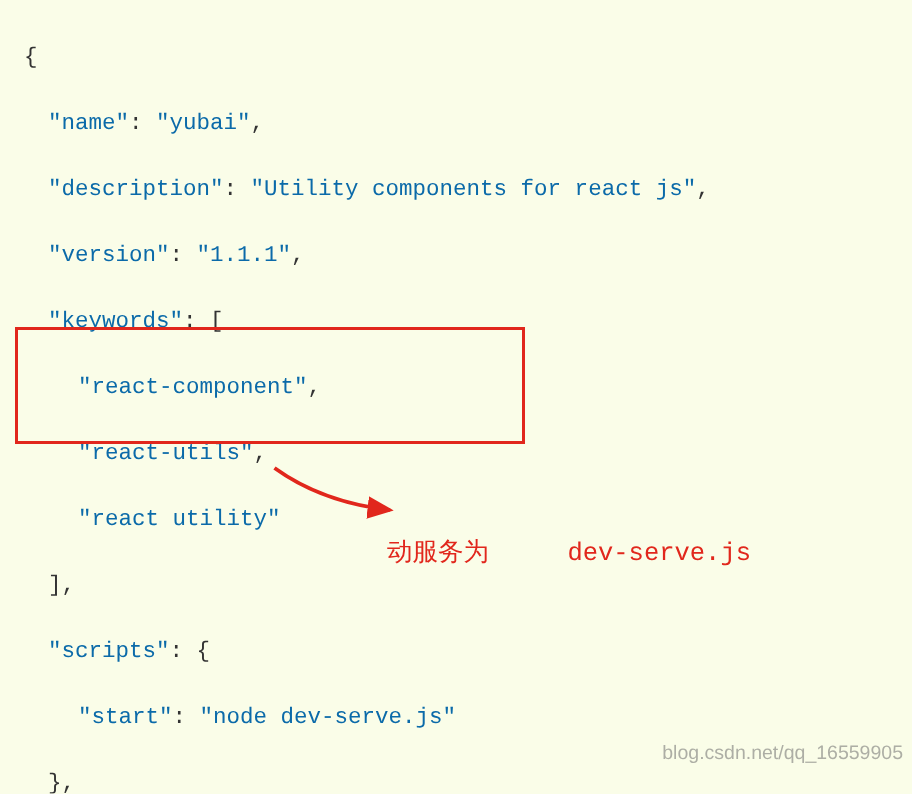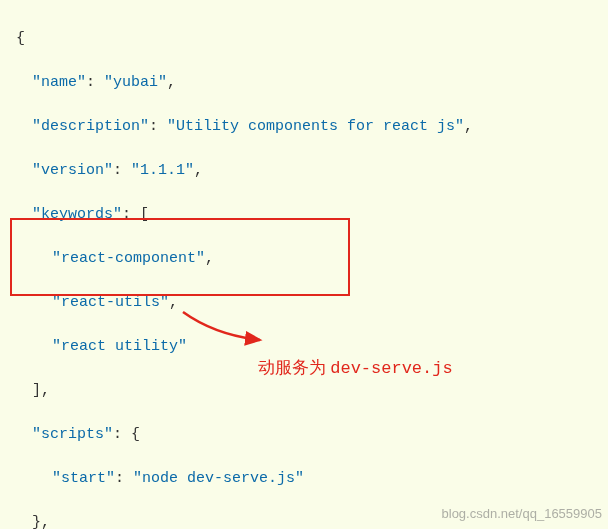--- a/index.html
+++ b/index.html
@@ -45,25 +45,25 @@
   .annot {
     position: absolute;
     left: 258px;
     top: 332px;
     color: #e1271c;
     font-family: "SimSun","Songti SC",serif;
     font-size: 17px;
     line-height: 24px;
     width: 340px;
   }
-  .annot .mono { font-family: Consolas,"Courier New",monospace; }
+  .annot .mono { font-family: Consolas,"Courier New",monospace; margin-left: 48px; }
   .watermark {
     position: absolute;
     right: 6px;
-    bottom: 4px;
+    bottom: 16px;
     font-family: Arial, sans-serif;
     font-size: 13px;
     color: rgba(110,110,110,0.55);
     text-align: right;
   }
 </style>
 </head>
 <body>
 
 <div class="code">

